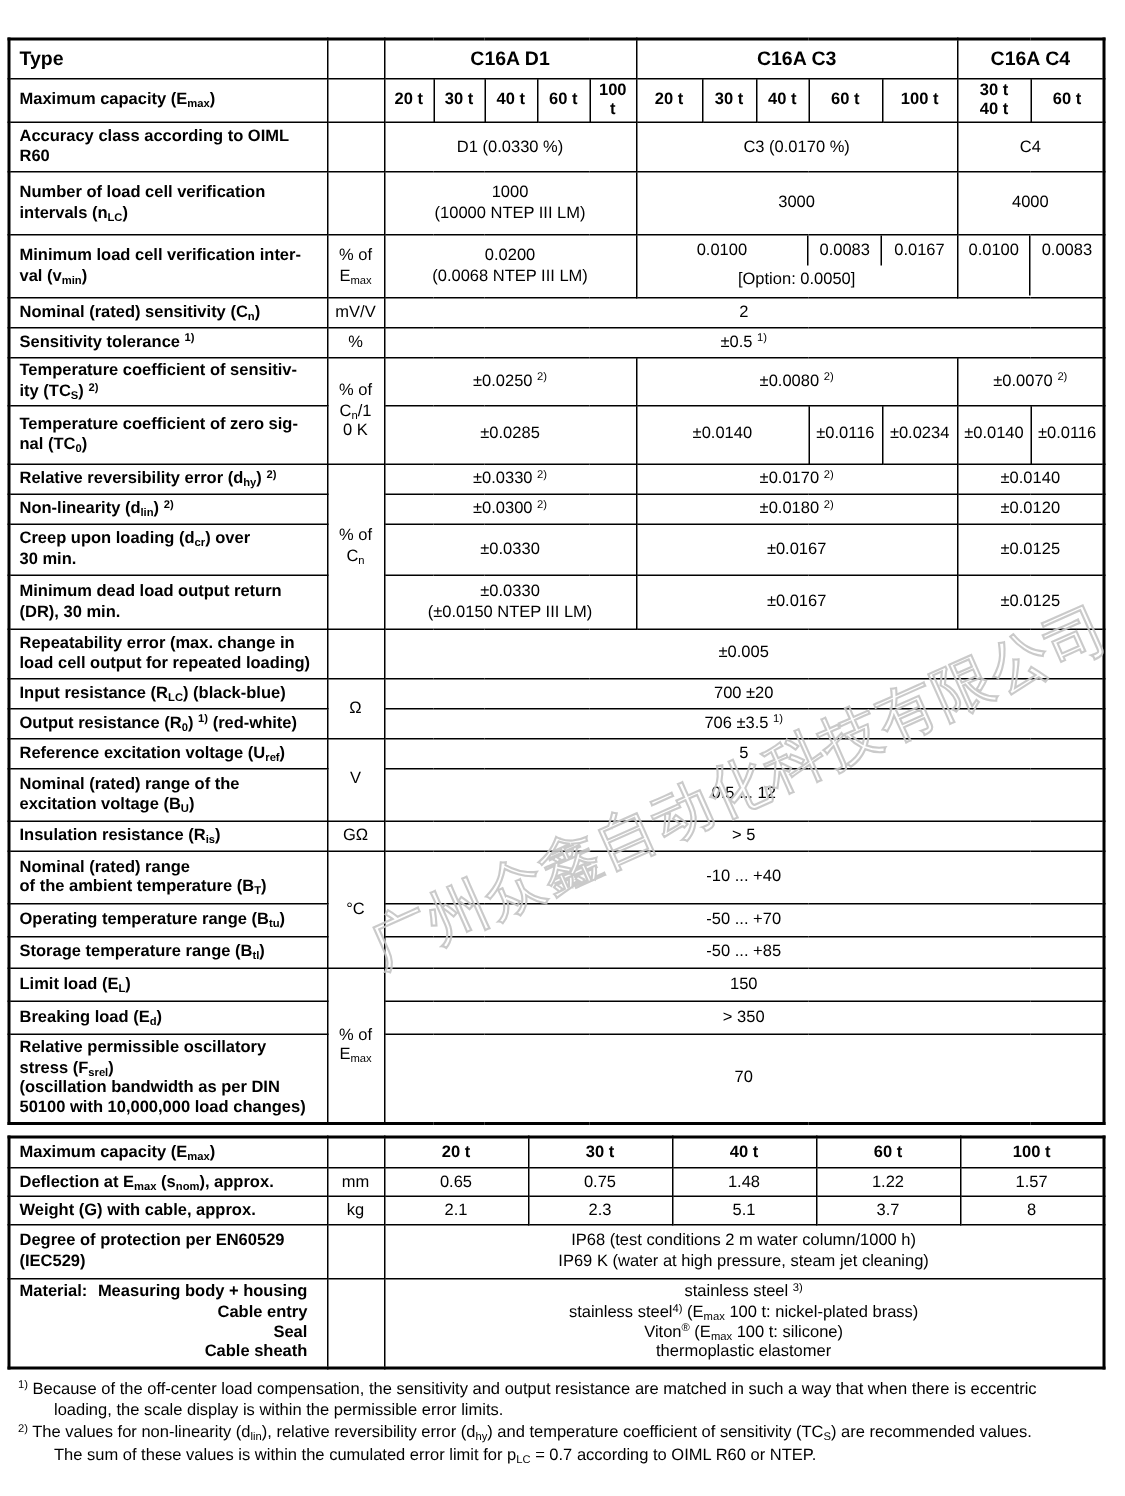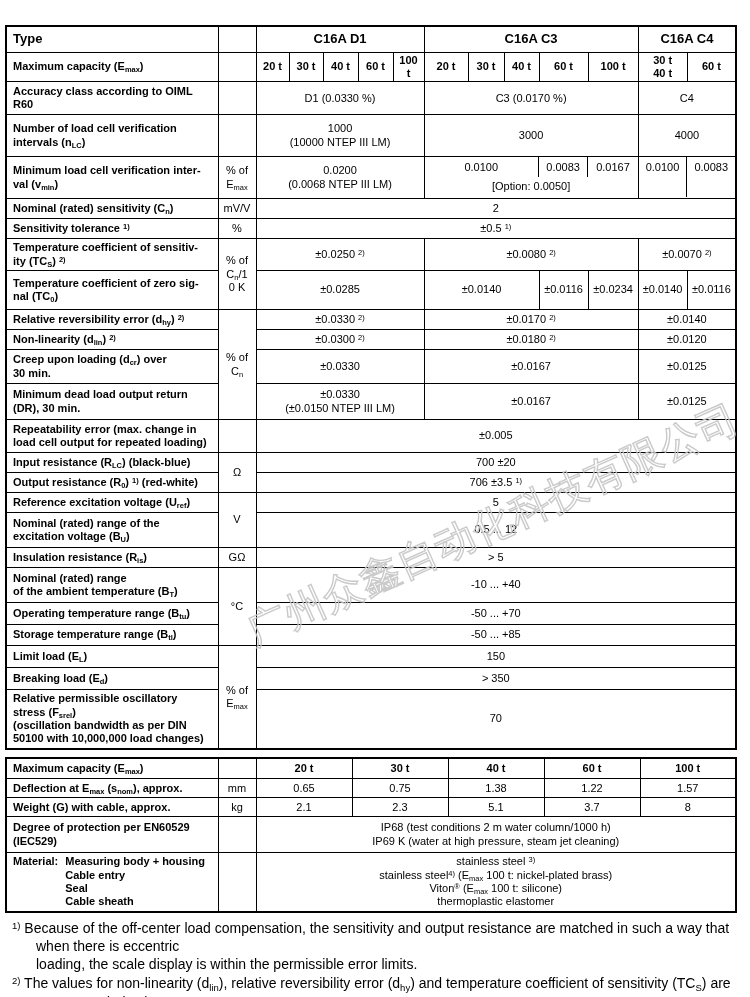--- a/index.html
+++ b/index.html
@@ -18,24 +18,24 @@
   .gap{height:7px;}
   
   .vmin-c3{display:flex;flex-direction:column;height:40px;}
   .vmin-c3 .top{display:flex;height:20px;}
   .vmin-c3 .top div{line-height:20px;}
   .vmin-c3 .opt{height:20px;line-height:18px;text-align:center;}
   .cdiv{border-right:1px solid #000;}
   .vmin-c4{display:flex;height:40px;}
   .vmin-c4 div{flex:1;line-height:20px;}
   
-  .mat{display:flex;gap:7px;align-items:flex-start;}
+  .mat{display:flex;gap:7px;align-items:flex-start;text-align:right;}
   
   .footnotes{margin:6px 8px 0 7px;}
-  .fn{margin:0 0 1px 0;font-size:14px;line-height:1.3;padding-left:24px;text-indent:-24px;}
+  .fn{margin:0 0 1px 0;font-size:11px;line-height:1.3;padding-left:24px;text-indent:-24px;}
   
   .watermark{position:absolute;left:238px;top:608px;transform:rotate(-24deg);transform-origin:0 0;
     font-size:40px;white-space:nowrap;color:rgba(255,255,255,0);-webkit-text-stroke:1.4px #c5c5c5;
     letter-spacing:1px;pointer-events:none;z-index:5;opacity:.9;}
 </style>
 </head>
 <body>
 
 <div class="page">
 
@@ -270,21 +270,21 @@
       <td class="bold">40 t</td>
       <td class="bold">60 t</td>
       <td class="bold">100 t</td>
     </tr>
 
     <tr style="height:19px">
       <td class="lbl">Deflection at E<sub>max</sub> (s<sub>nom</sub>), approx.</td>
       <td class="unit">mm</td>
       <td>0.65</td>
       <td>0.75</td>
-      <td>1.38</td>
+      <td>1.48</td>
       <td>1.22</td>
       <td>1.57</td>
     </tr>
 
     <tr style="height:19px">
       <td class="lbl">Weight (G) with cable, approx.</td>
       <td class="unit">kg</td>
       <td>2.1</td>
       <td>2.3</td>
       <td>5.1</td>

